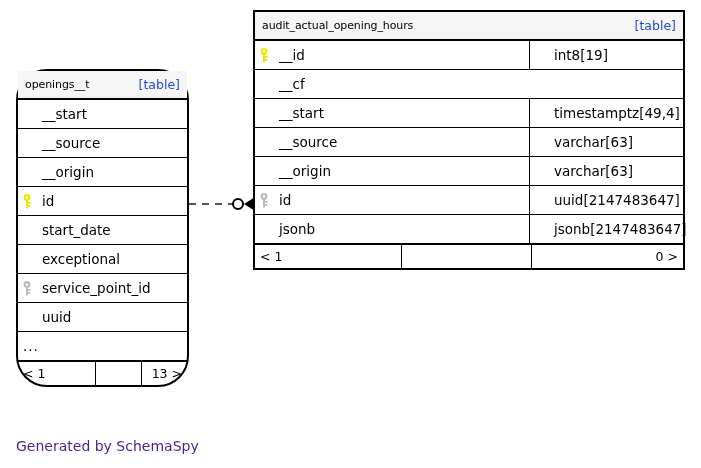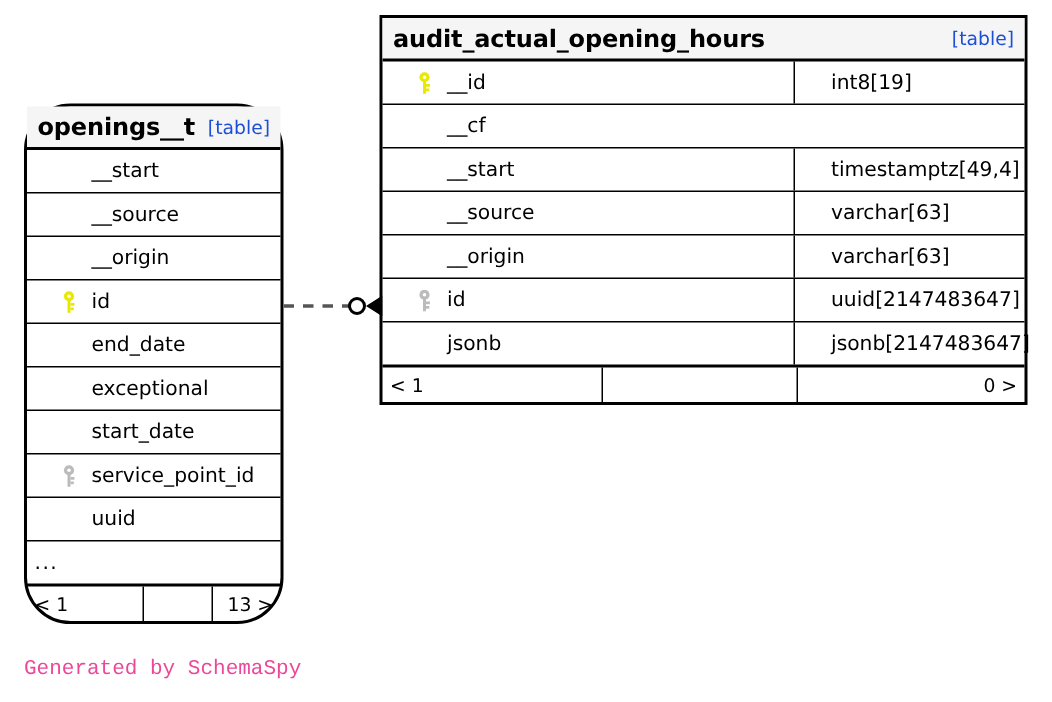--- a/index.html
+++ b/index.html
@@ -27,22 +27,22 @@
     background: #f5f5f5;
     border-bottom: 2px solid #000000;
     box-sizing: border-box;
     display: flex;
     align-items: center;
     justify-content: space-between;
     padding: 0 7px;
     height: 29px;
   }
   .entity-title {
-    font-weight: bold;
-    font-size: 16px;
+    font-weight: normal;
+    font-size: 11px;
     letter-spacing: -0.1px;
     white-space: nowrap;
     text-align: right;
   }
   .entity-tag {
     font-size: 12.5px;
     color: #1d4ed8;
     white-space: nowrap;
     padding-left: 8px;
   }
@@ -53,21 +53,21 @@
     border-bottom: 1.5px solid #000000;
     height: 29px;
     box-sizing: border-box;
   }
   .row:last-child { border-bottom: none; }
 
   .col-name {
     flex: 1 1 auto;
     display: flex;
     align-items: center;
-    padding-left: 24px;
+    padding-left: 5px;
     font-size: 13.5px;
     white-space: nowrap;
     overflow: hidden;
     box-sizing: border-box;
   }
   .col-type {
     flex: 0 0 auto;
     width: 154px;
     display: flex;
     align-items: center;
@@ -140,23 +140,22 @@
     top: 190px;
     width: 66px;
     height: 28px;
   }
 
   .caption {
     position: absolute;
     left: 16px;
     top: 438px;
     font-size: 14px;
-    color: #ec4899;
-    white-space: nowrap;
-    font-family: Liberation Mono, monospace;
+    color: #4c1d95;
+    white-space: nowrap;
   }
 </style>
 </head>
 <body>
 
 <div class="entity" id="entity-openings">
   <div class="entity-header">
     <span class="entity-title">openings__t</span>
     <span class="entity-tag">[table]</span>
   </div>
@@ -190,38 +189,32 @@
           <circle cx="4" cy="3.5" r="1.2" fill="#ffffff"></circle>
           <rect x="3" y="5.5" width="2" height="9" fill="#e8e800"></rect>
           <rect x="5" y="8" width="2.6" height="1.8" fill="#e8e800"></rect>
           <rect x="5" y="11" width="2.2" height="1.8" fill="#e8e800"></rect>
         </svg>
       </span>
       <span class="name-text">id</span>
     </div>
   </div>
 
-  <div class="row">
-    <div class="col-name">
-      <span class="key-slot"></span>
-      <span class="name-text">end_date</span>
+
+  <div class="row">
+    <div class="col-name">
+      <span class="key-slot"></span>
+      <span class="name-text">start_date</span>
     </div>
   </div>
 
   <div class="row">
     <div class="col-name">
       <span class="key-slot"></span>
       <span class="name-text">exceptional</span>
-    </div>
-  </div>
-
-  <div class="row">
-    <div class="col-name">
-      <span class="key-slot"></span>
-      <span class="name-text">start_date</span>
     </div>
   </div>
 
   <div class="row">
     <div class="col-name">
       <span class="key-slot">
         <svg width="11" height="15" viewBox="0 0 11 15" aria-hidden="true">
           <circle cx="4" cy="3.5" r="3.4" fill="#bbbbbb"></circle>
           <circle cx="4" cy="3.5" r="1.2" fill="#ffffff"></circle>
           <rect x="3" y="5.5" width="2" height="9" fill="#bbbbbb"></rect>

